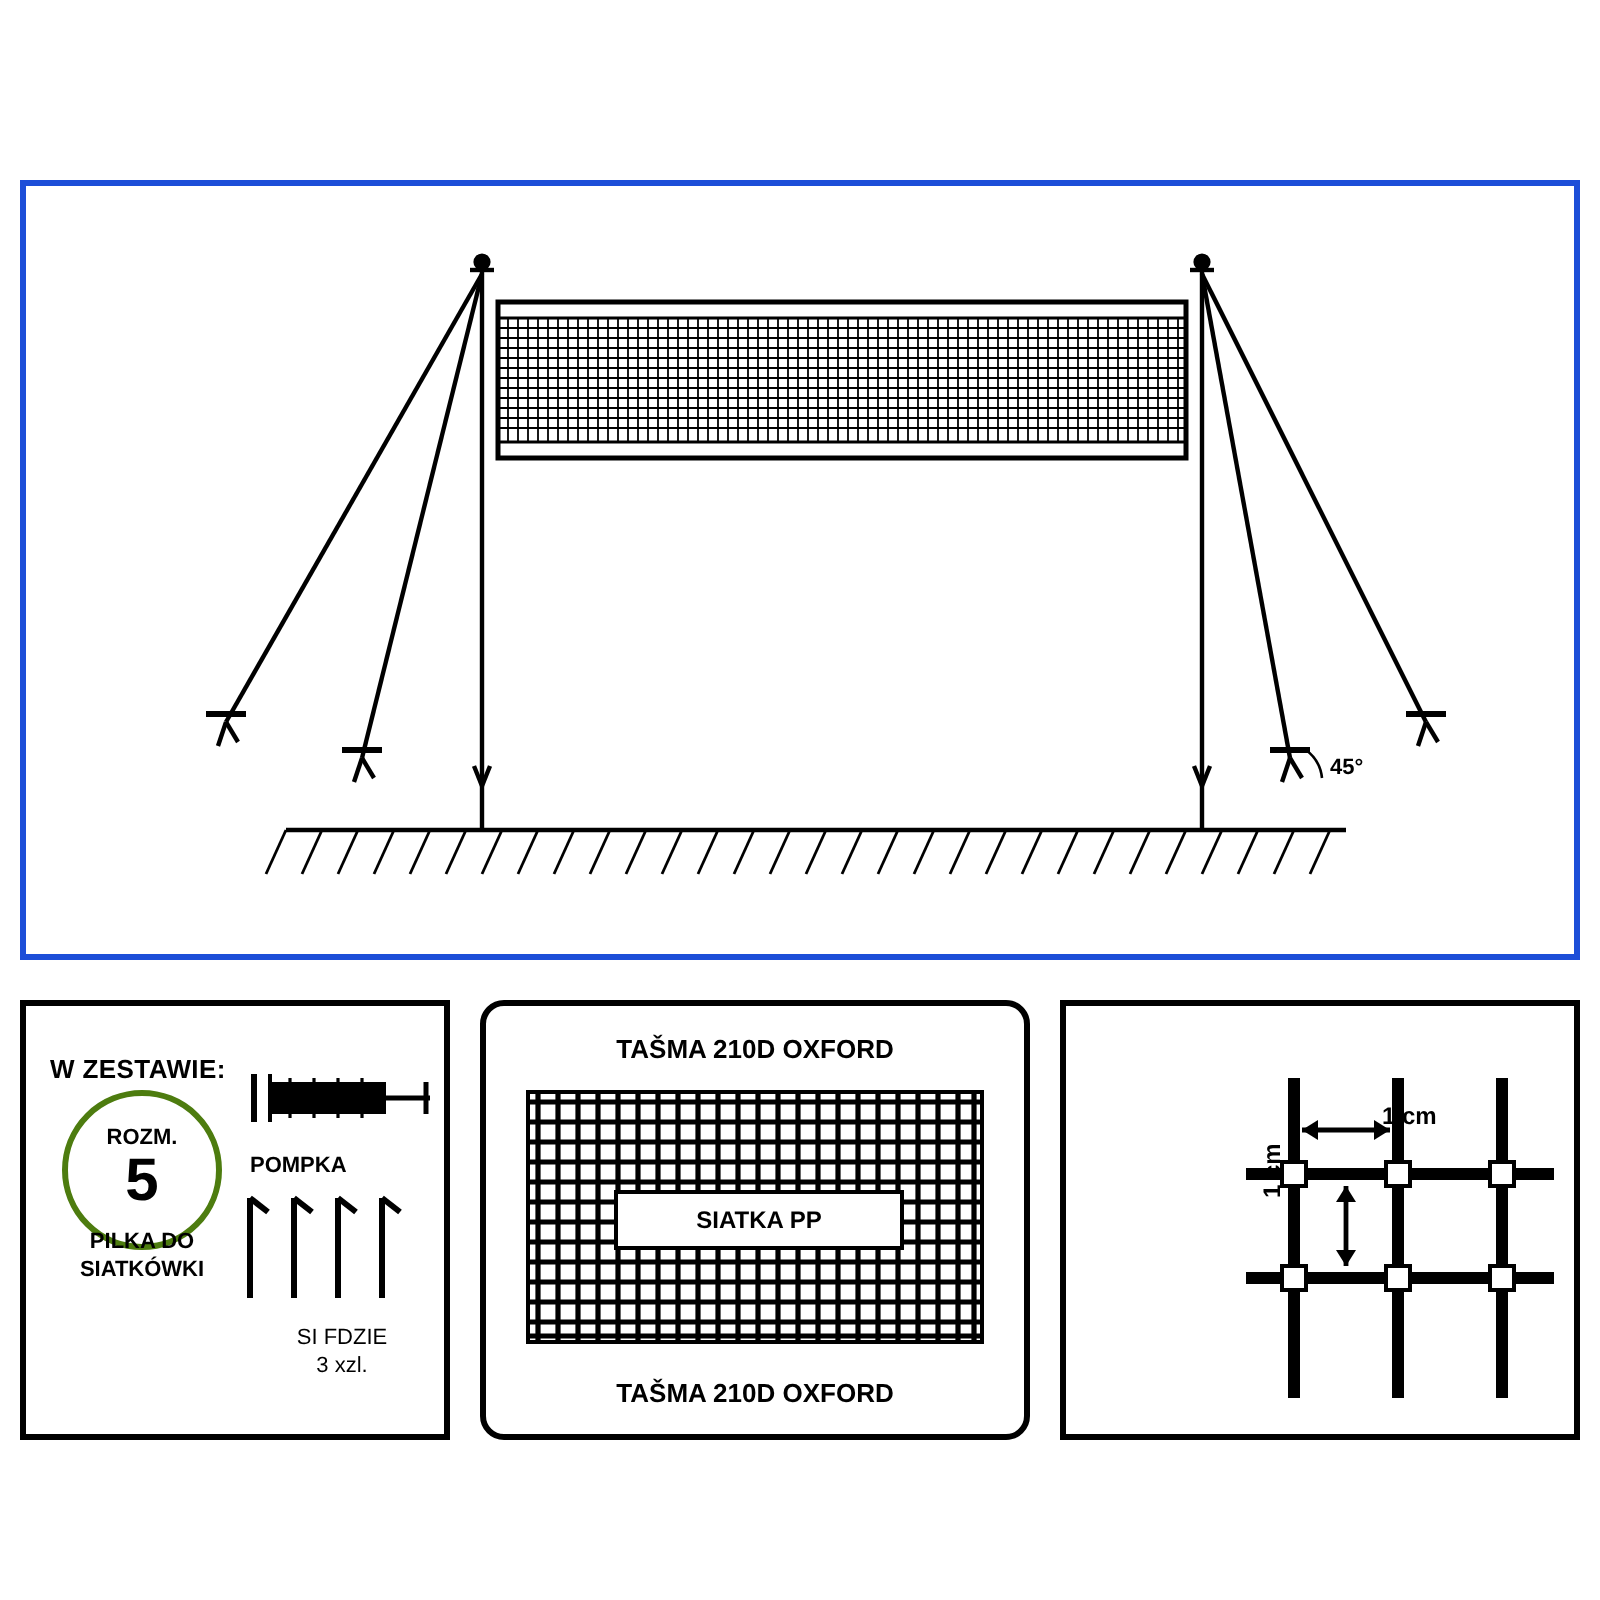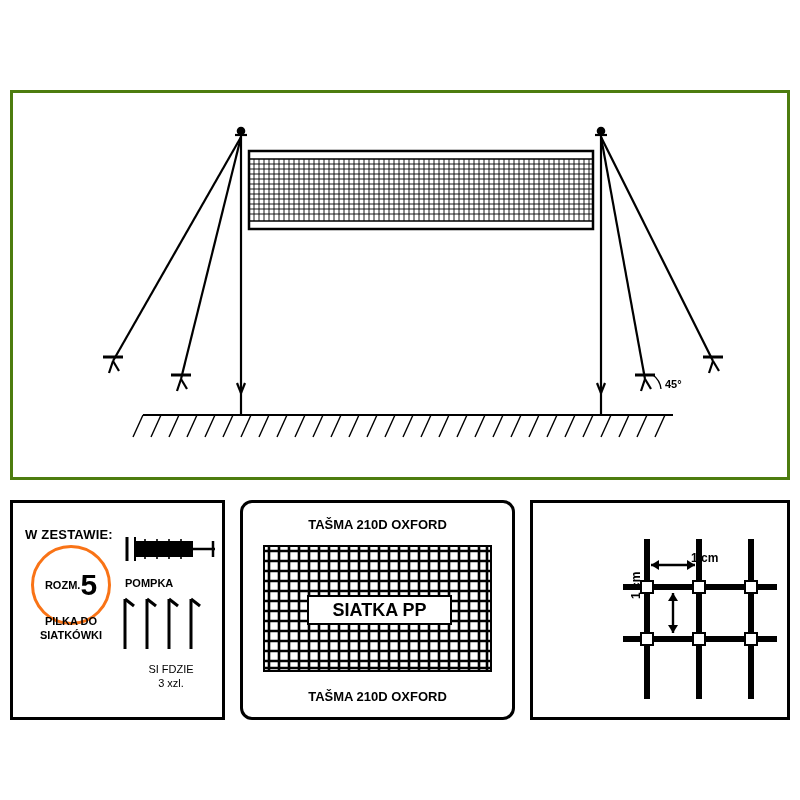--- a/index.html
+++ b/index.html
@@ -22,21 +22,21 @@
     height: 800px;
   }
 
   
   .panel-main {
     position: absolute;
     left: 10px;
     top: 90px;
     width: 780px;
     height: 390px;
-    border: 3px solid #4d7c0f;
+    border: 3px solid #1d4ed8;
     box-sizing: border-box;
     background: #fff;
   }
   .main-svg {
     position: absolute;
     left: 0; top: 0;
   }
 
   
   .panel-bottom {
@@ -63,25 +63,25 @@
     position: absolute;
     left: 12px;
     top: 12px;
   }
   .ball-circle {
     position: absolute;
     left: 18px;
     top: 42px;
     width: 80px;
     height: 80px;
-    border: 3px solid #f97316;
+    border: 3px solid #4d7c0f;
     border-radius: 50%;
     box-sizing: border-box;
     display: flex;
-    flex-direction: row;
+    flex-direction: column;
     align-items: center;
     justify-content: center;
   }
   .ball-rozm {
     font-size: 11px;
     font-weight: bold;
     line-height: 1;
   }
   .ball-num {
     font-size: 30px;
@@ -153,21 +153,21 @@
     left: 64px;
     top: 92px;
     width: 145px;
     height: 30px;
     border: 2px solid #000;
     background: #fff;
     box-sizing: border-box;
     display: flex;
     align-items: center;
     justify-content: center;
-    font-size: 18px;
+    font-size: 12px;
     font-weight: bold;
   }
 
   
   #panel-cord .panel-title {
     position: absolute;
     left: 0;
     top: 14px;
     width: 100%;
     text-align: center;

